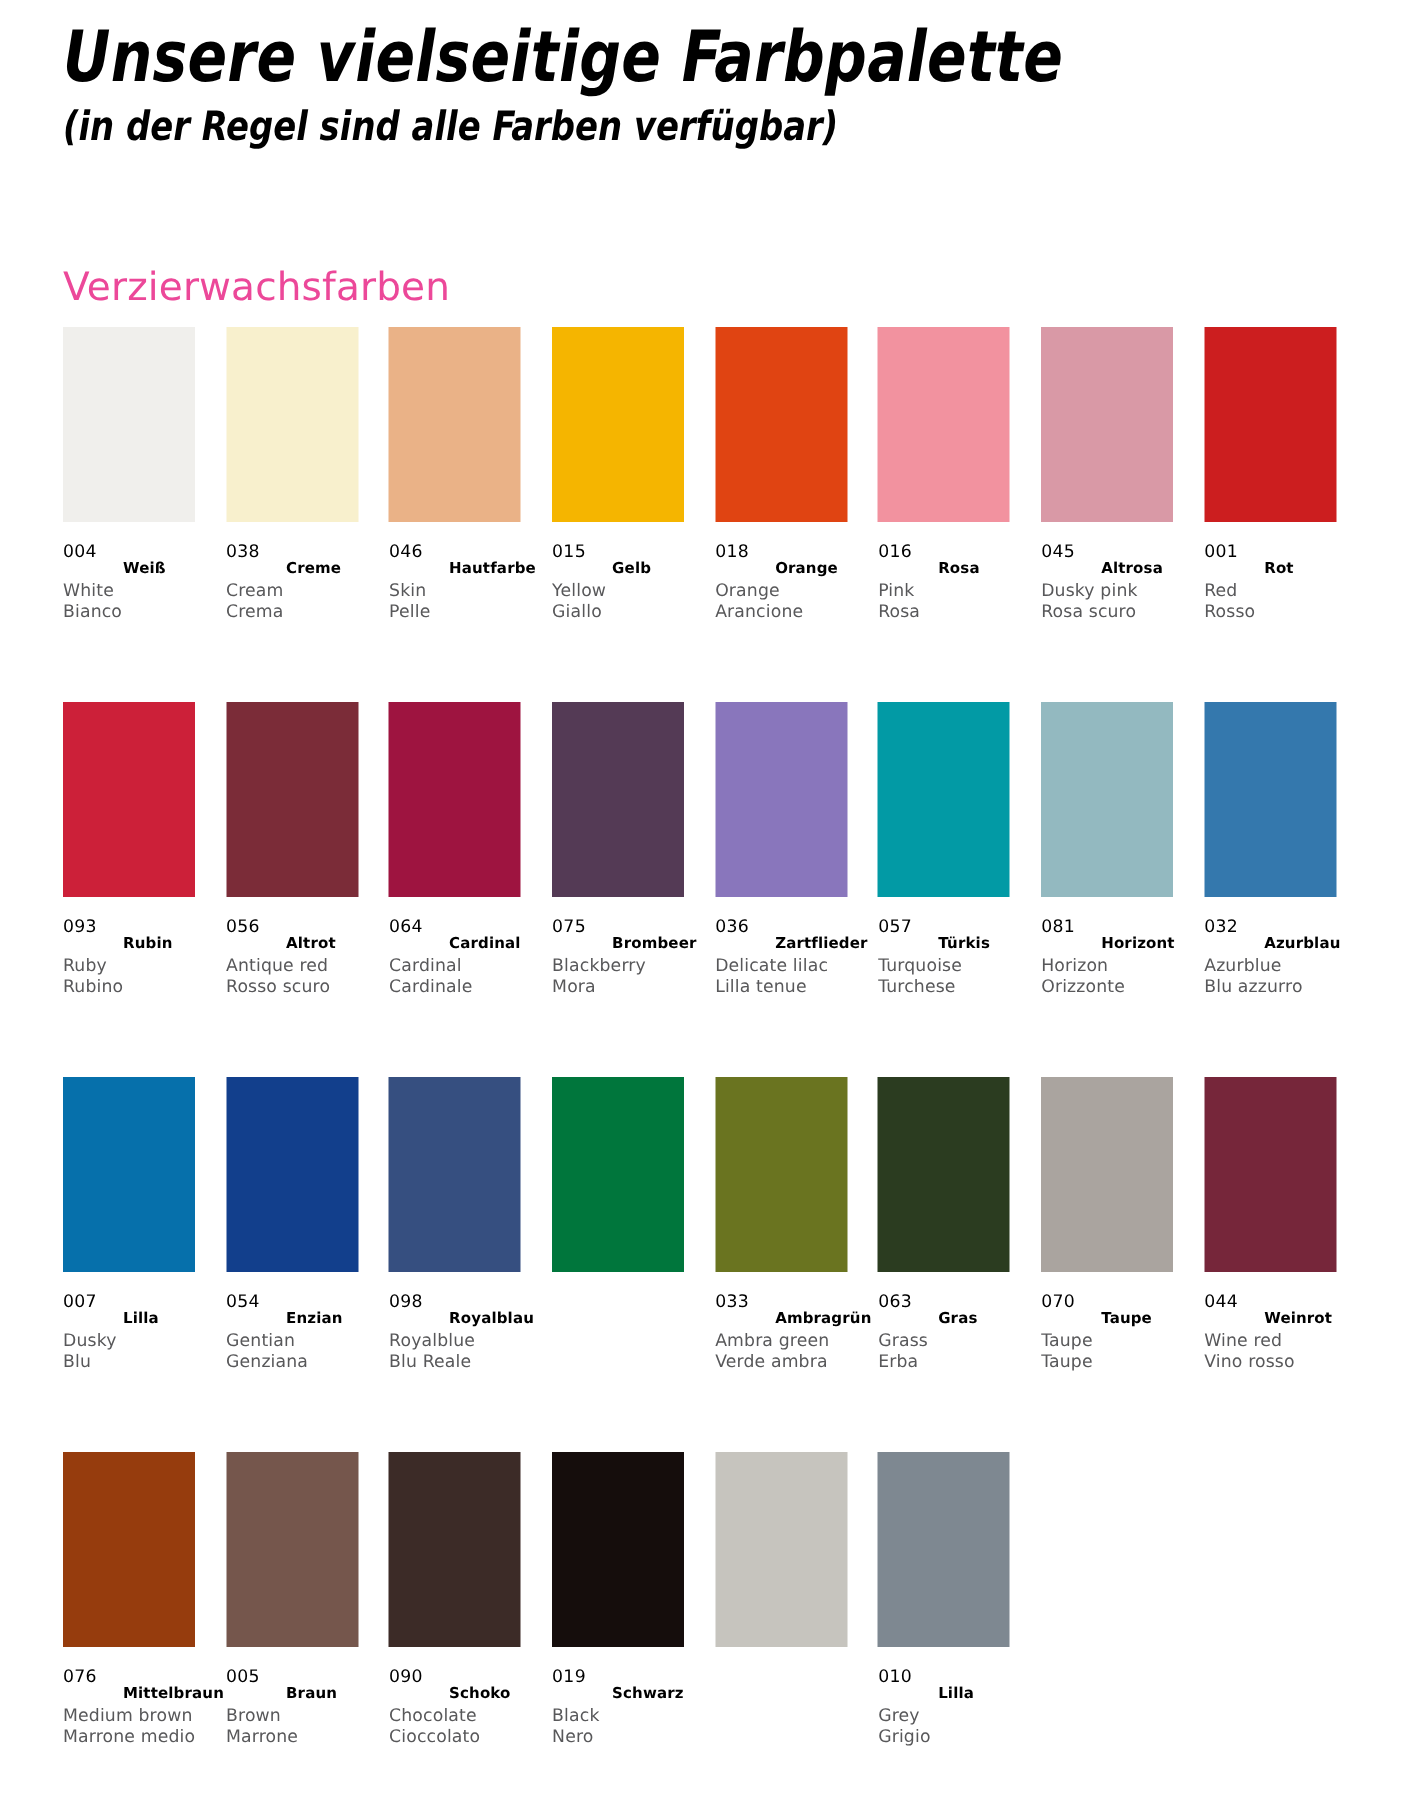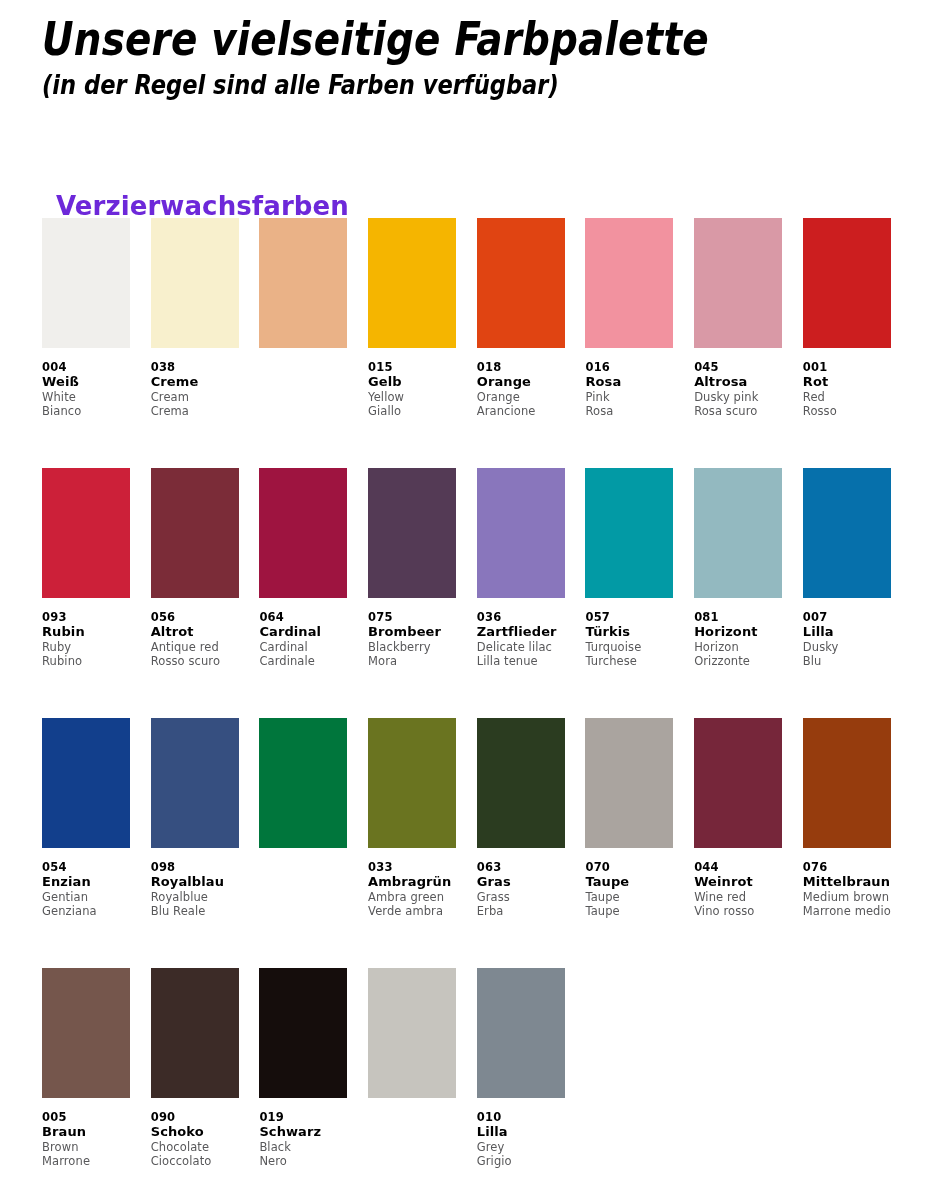--- a/index.html
+++ b/index.html
@@ -55,24 +55,24 @@
     transform-origin: left center;
     white-space: nowrap;
   }
 
   
   .section-title {
     position: absolute;
     left: 42px;
     top: 177px;
     font-size: 26px;
-    font-weight: 700;
-    color: #6d28d9;
+    font-weight: 400;
+    color: #ec4899;
     letter-spacing: 0.1px;
-    margin: 14px;
+    margin: 0;
     white-space: nowrap;
   }
 
   
   .grid {
     position: absolute;
     left: 42px;
     top: 218px;
     width: 849px;
     display: grid;
@@ -89,33 +89,34 @@
     width: 88px;
     height: 130px;
     display: block;
   }
   .labels {
     margin-top: 12px;
     width: 112px;
   }
   .code {
     font-size: 11.5px;
-    font-weight: 700;
+    font-weight: 400;
     color: #000000;
     line-height: 1.22;
     letter-spacing: 0.2px;
     white-space: nowrap;
   }
   .name-de {
-    font-size: 13px;
+    font-size: 10px;
     font-weight: 700;
     color: #000000;
     line-height: 1.22;
     letter-spacing: 0.1px;
     white-space: nowrap;
+    margin-left: 40px;
   }
   .name-en,
   .name-it {
     font-size: 11.5px;
     font-weight: 400;
     color: #58585a;
     line-height: 1.22;
     letter-spacing: 0.1px;
     white-space: nowrap;
   }
@@ -146,20 +147,26 @@
         <div class="swatch" style="background-color: rgb(248, 240, 205);"></div>
         <div class="labels">
           <div class="code">038</div>
           <div class="name-de">Creme</div>
           <div class="name-en">Cream</div>
           <div class="name-it">Crema</div>
         </div>
       </div>
       <div class="cell">
         <div class="swatch" style="background-color: rgb(234, 178, 135);"></div>
+        <div class="labels">
+          <div class="code">046</div>
+          <div class="name-de">Hautfarbe</div>
+          <div class="name-en">Skin</div>
+          <div class="name-it">Pelle</div>
+        </div>
       </div>
       <div class="cell">
         <div class="swatch" style="background-color: rgb(245, 181, 0);"></div>
         <div class="labels">
           <div class="code">015</div>
           <div class="name-de">Gelb</div>
           <div class="name-en">Yellow</div>
           <div class="name-it">Giallo</div>
         </div>
       </div>
@@ -256,20 +263,29 @@
       <div class="cell">
         <div class="swatch" style="background-color: rgb(147, 185, 192);"></div>
         <div class="labels">
           <div class="code">081</div>
           <div class="name-de">Horizont</div>
           <div class="name-en">Horizon</div>
           <div class="name-it">Orizzonte</div>
         </div>
       </div>
       <div class="cell">
+        <div class="swatch" style="background-color: rgb(52, 120, 173);"></div>
+        <div class="labels">
+          <div class="code">032</div>
+          <div class="name-de">Azurblau</div>
+          <div class="name-en">Azurblue</div>
+          <div class="name-it">Blu azzurro</div>
+        </div>
+      </div>
+      <div class="cell">
         <div class="swatch" style="background-color: rgb(6, 112, 171);"></div>
         <div class="labels">
           <div class="code">007</div>
           <div class="name-de">Lilla</div>
           <div class="name-en">Dusky</div>
           <div class="name-it">Blu</div>
         </div>
       </div>
       <div class="cell">
         <div class="swatch" style="background-color: rgb(18, 63, 140);"></div>

